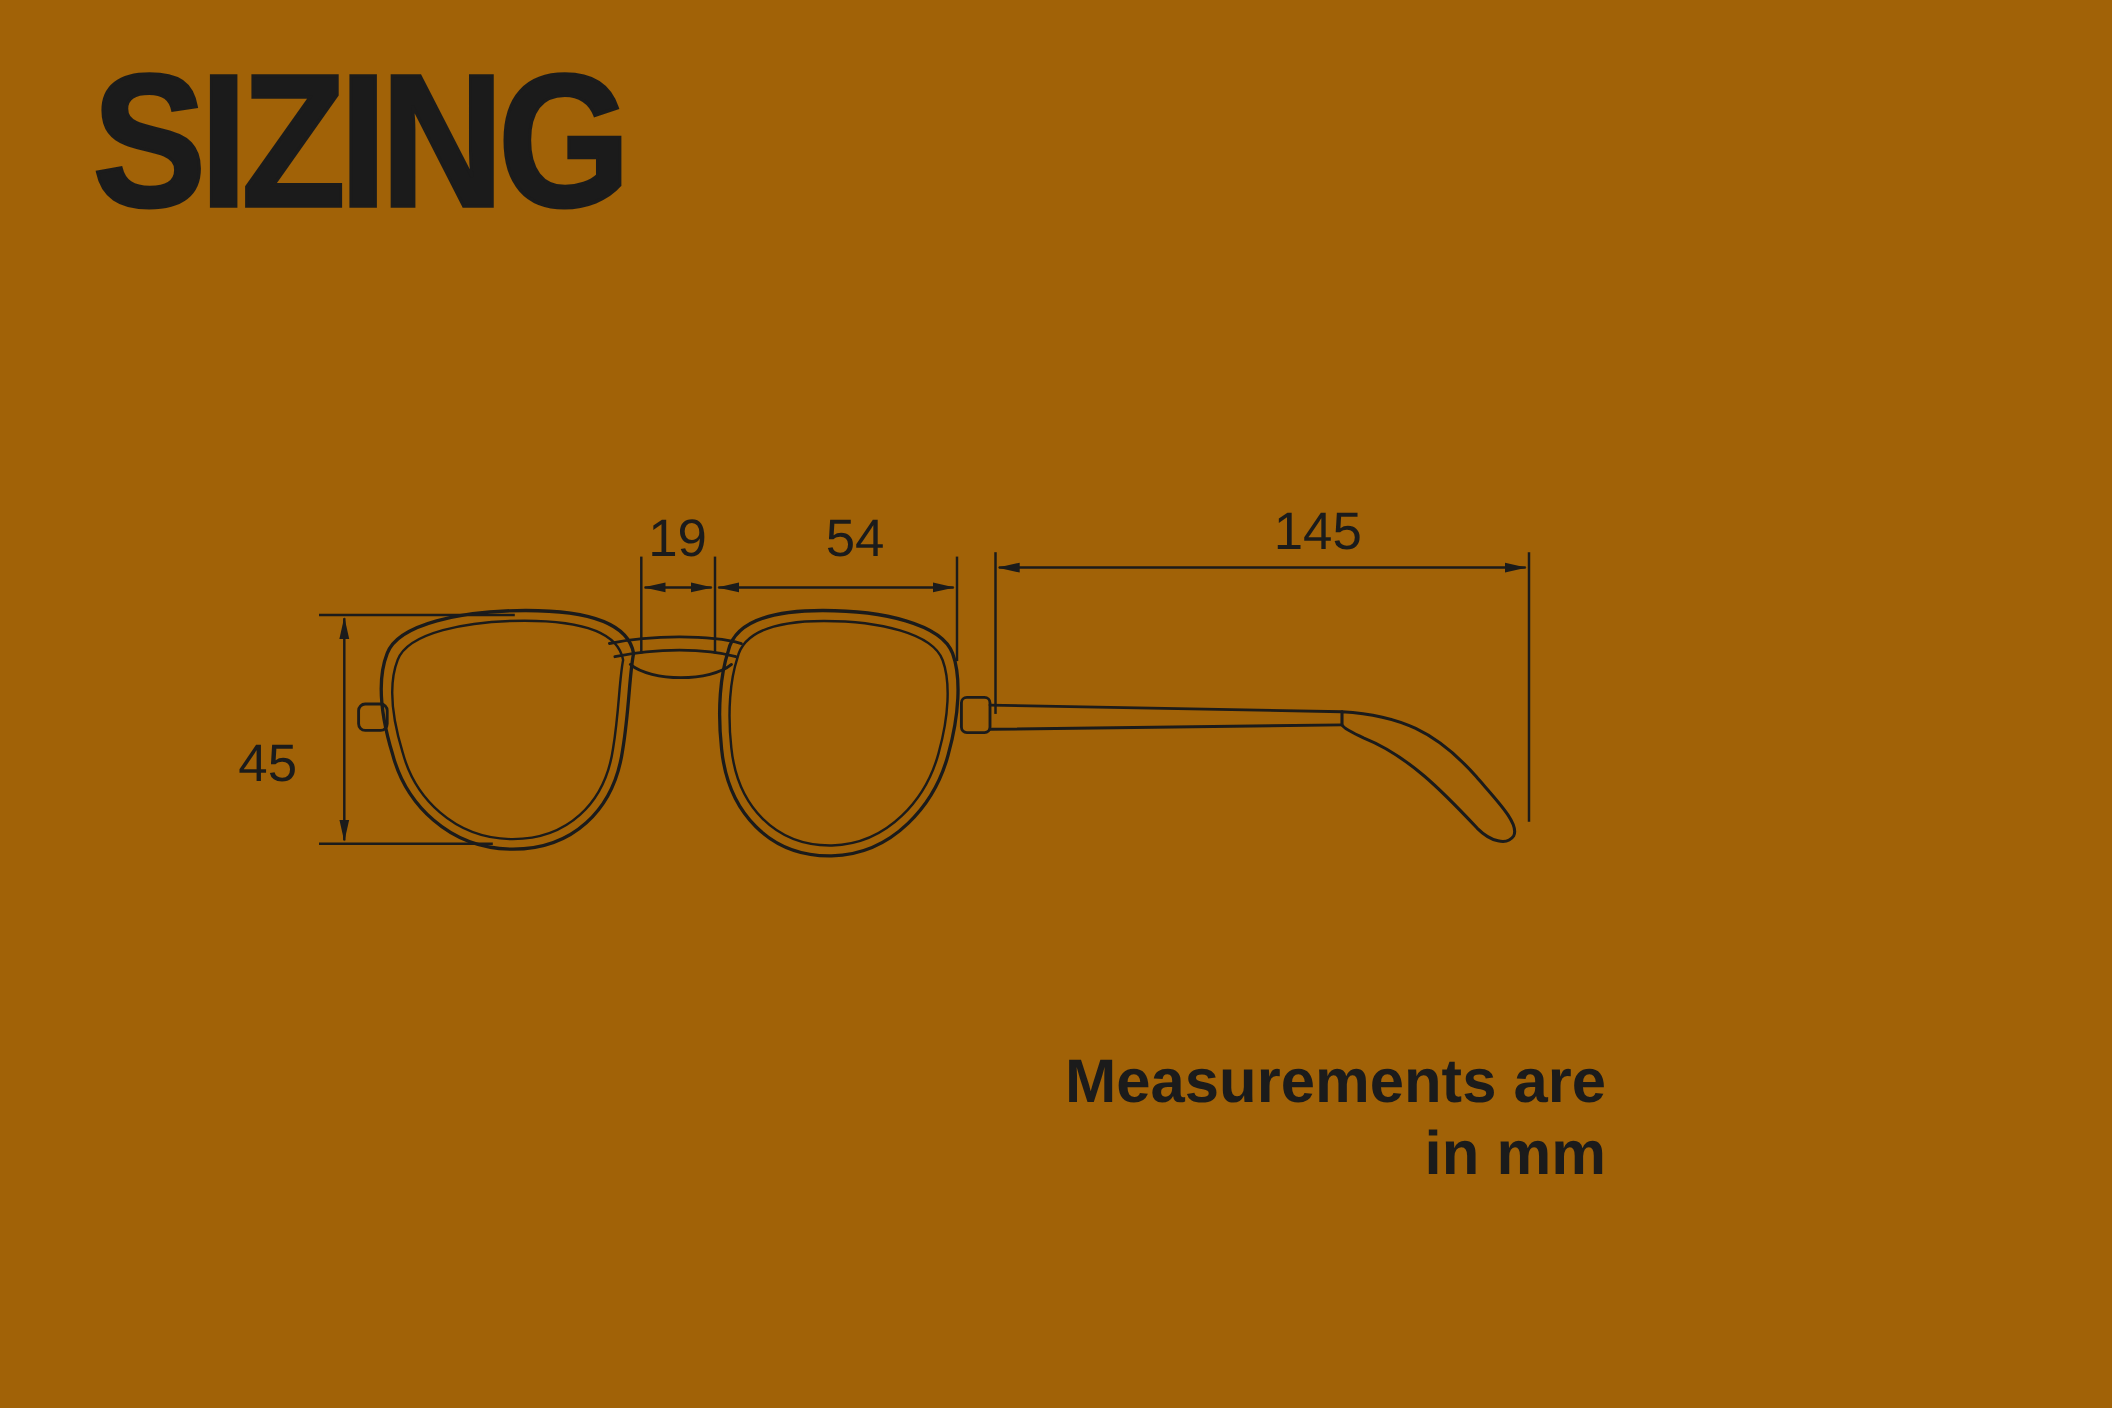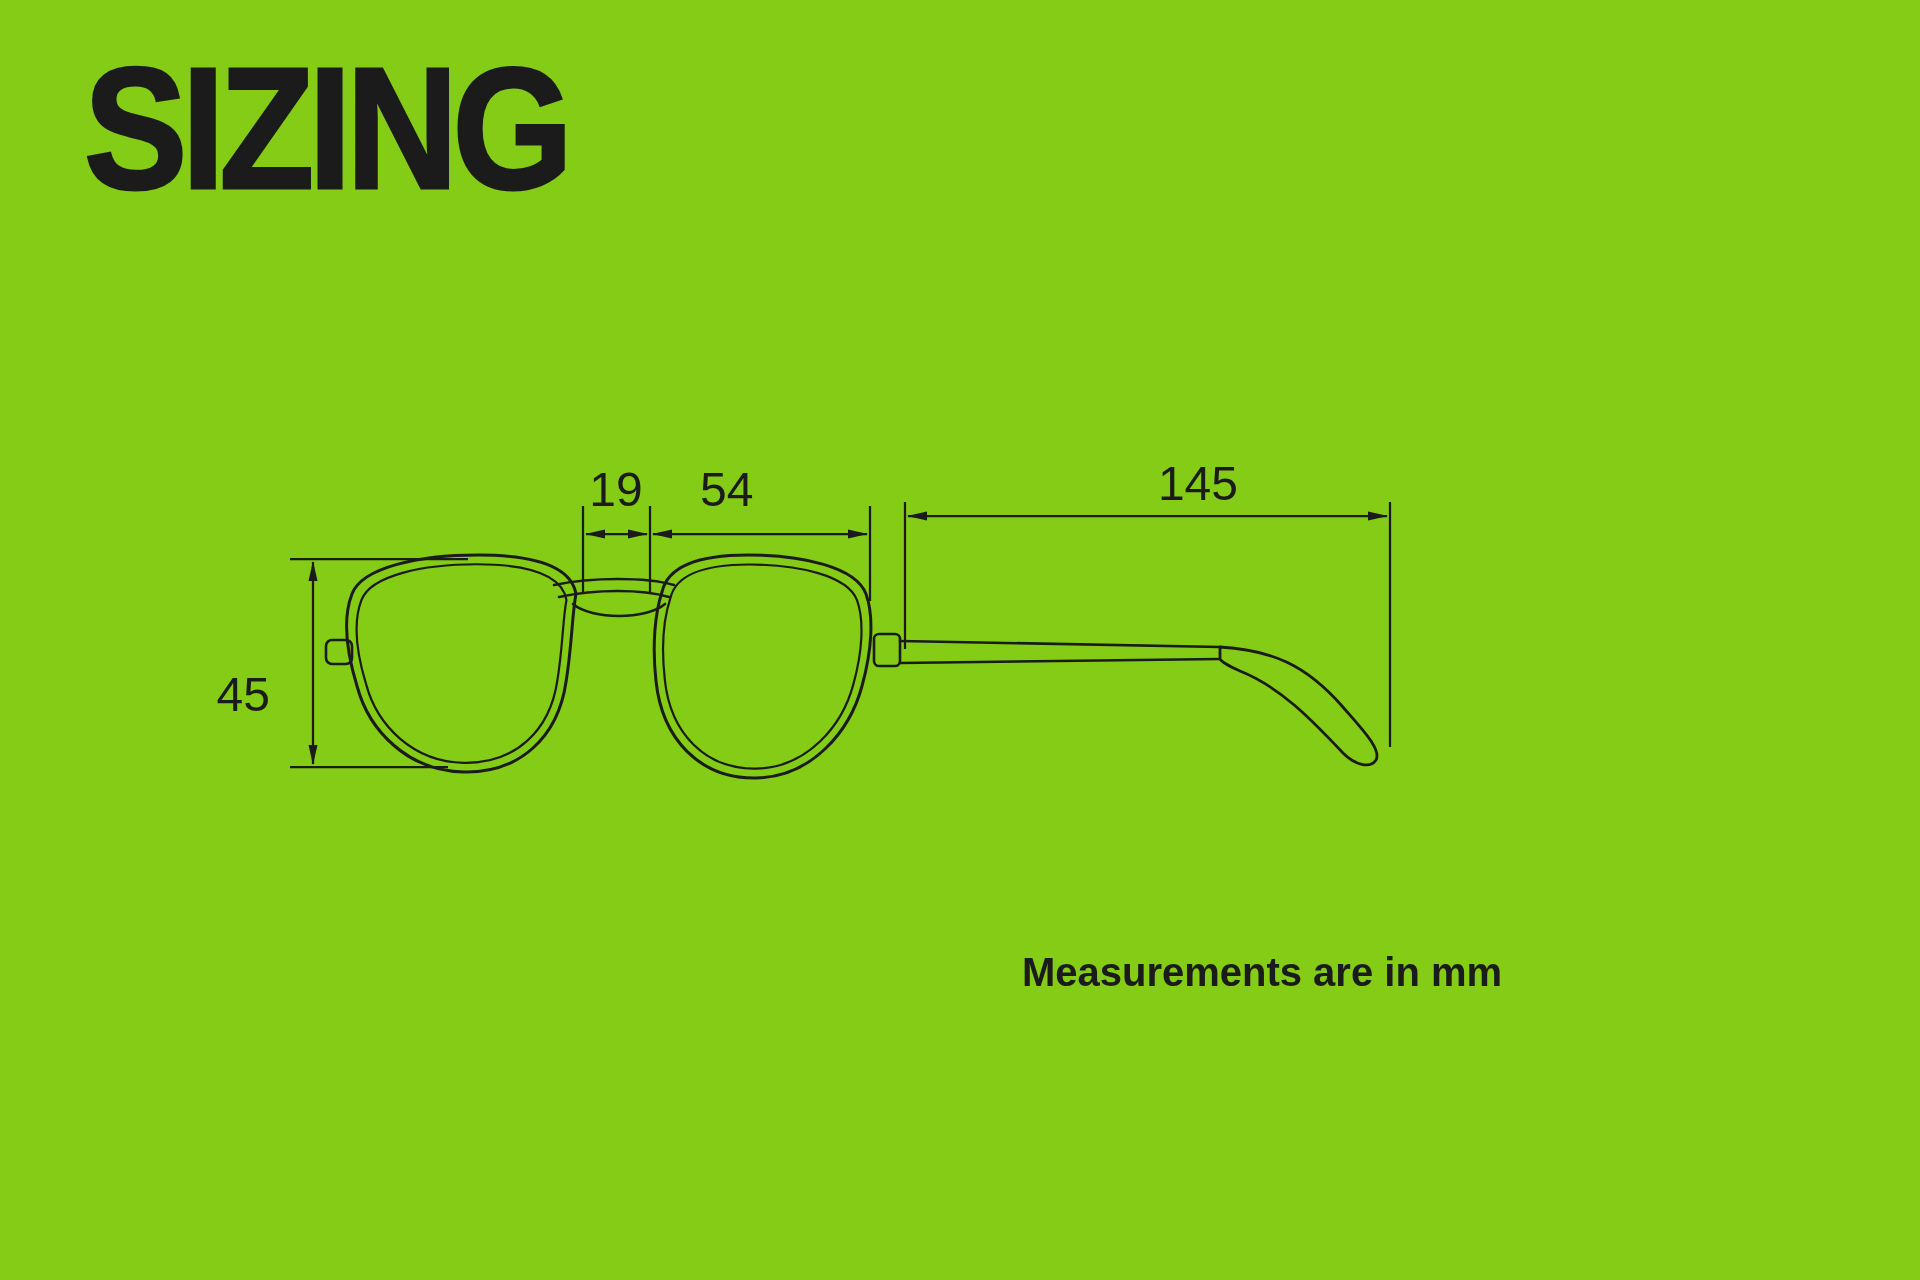--- a/index.html
+++ b/index.html
@@ -4,21 +4,21 @@
 <style>
   html, body {
     margin: 0;
     padding: 0;
     background: #fcfcf8;
   }
   .page {
     position: relative;
     width: 1920px;
     height: 1280px;
-    background: #84cc16;
+    background: #a16207;
     font-family: "Liberation Sans", sans-serif;
     color: #1b1b1b;
     overflow: hidden;
   }
   .title {
     position: absolute;
     left: 84px;
     top: 42px;
     margin: 0;
     font-size: 172px;
@@ -37,29 +37,29 @@
     height: 1280px;
   }
   .dim {
     position: absolute;
     font-size: 48px;
     font-weight: 400;
     line-height: 1;
   }
   .dim-45  { left: 150px;  top: 656px; width: 120px; text-align: right; margin-top: 15px; }
   .dim-19  { left: 556px;  top: 466px; width: 120px; text-align: center; }
-  .dim-54  { left: 700px;  top: 466px; width: 120px; text-align: left; }
+  .dim-54  { left: 684px;  top: 466px; width: 120px; text-align: right; }
   .dim-145 { left: 1058px; top: 460px; width: 180px; text-align: right; }
   .note {
     position: absolute;
-    left: 992px;
+    left: 920px;
     top: 950px;
     width: 540px;
-    text-align: center;
-    font-size: 40px;
+    text-align: right;
+    font-size: 56px;
     font-weight: bold;
   }
 </style>
 </head>
 <body>
 
 <div class="page">
 
   <h1 class="title">SIZING</h1>
 

